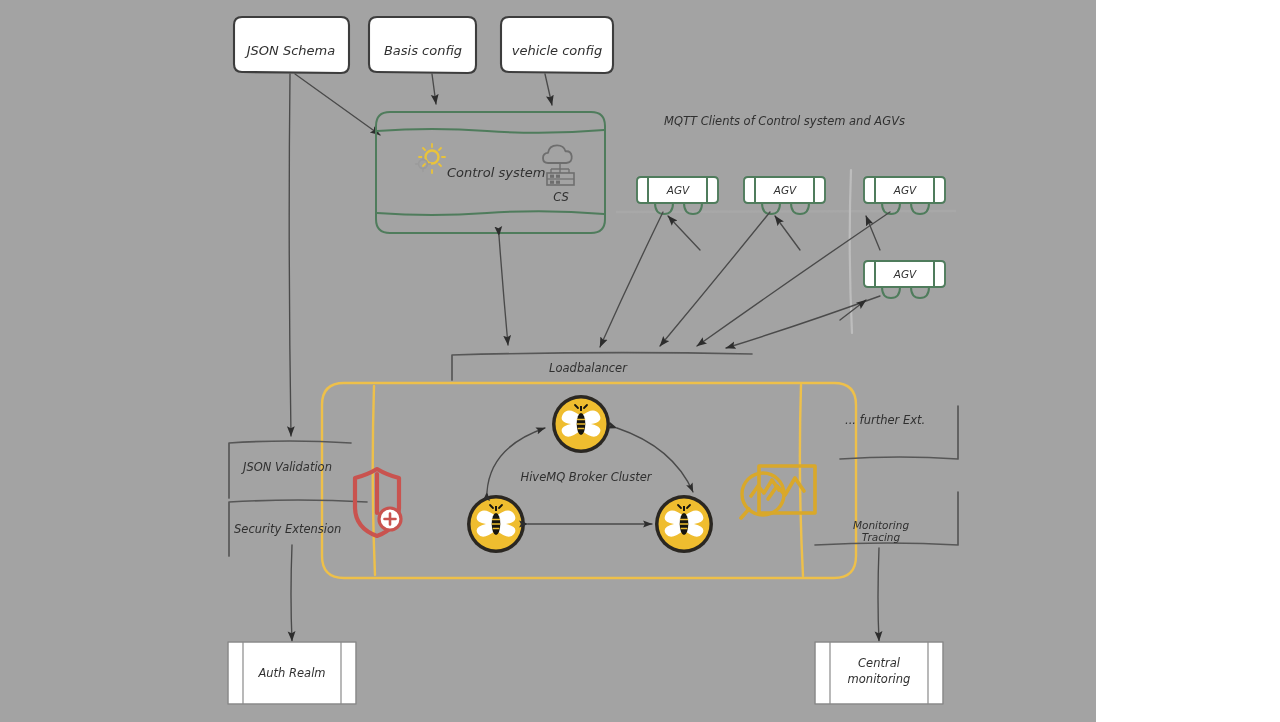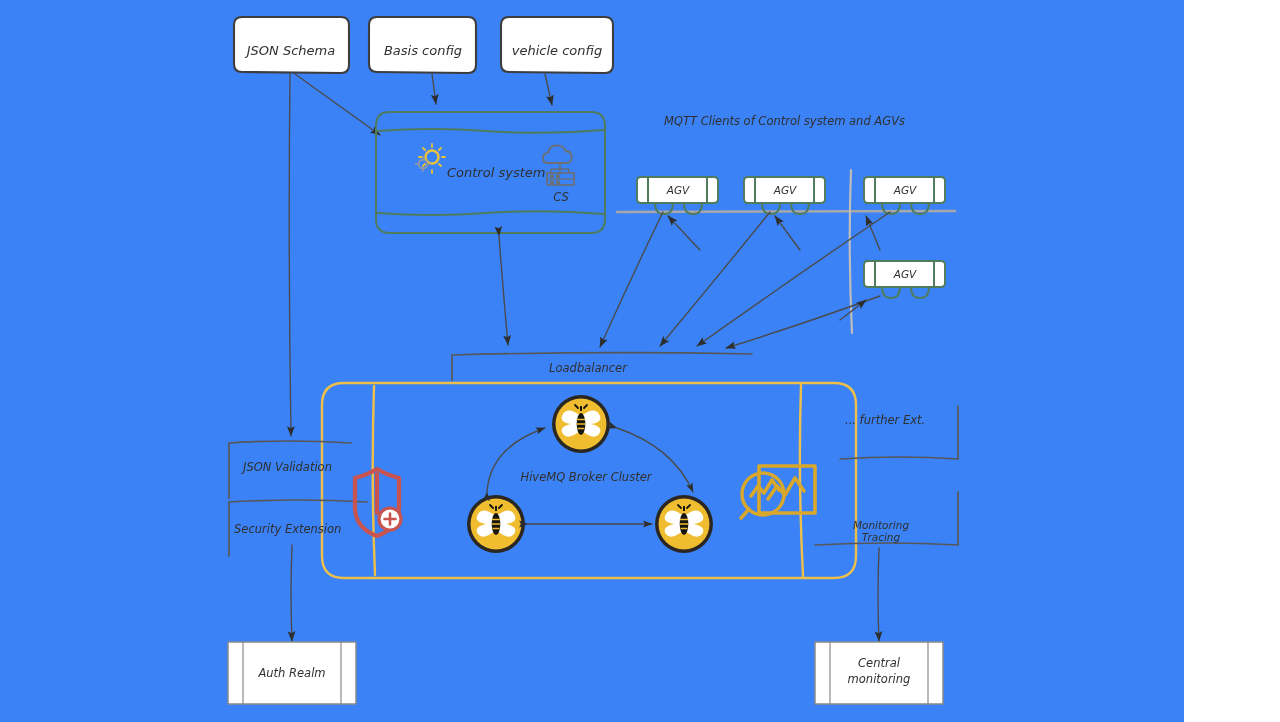--- a/index.html
+++ b/index.html
@@ -6,23 +6,23 @@
   html, body {
     margin: 0;
     padding: 0;
     background: #ffffff;
   }
   body {
     font-family: "DejaVu Sans", sans-serif;
   }
   #canvas {
     position: relative;
-    width: 1184px;
+    width: 1096px;
     height: 722px;
-    background: #3b82f6;
+    background: #a3a3a3;
     overflow: hidden;
   }
   #diagram-svg {
     position: absolute;
     left: 0;
     top: 0;
     width: 1280px;
     height: 722px;
   }
   .lbl {

